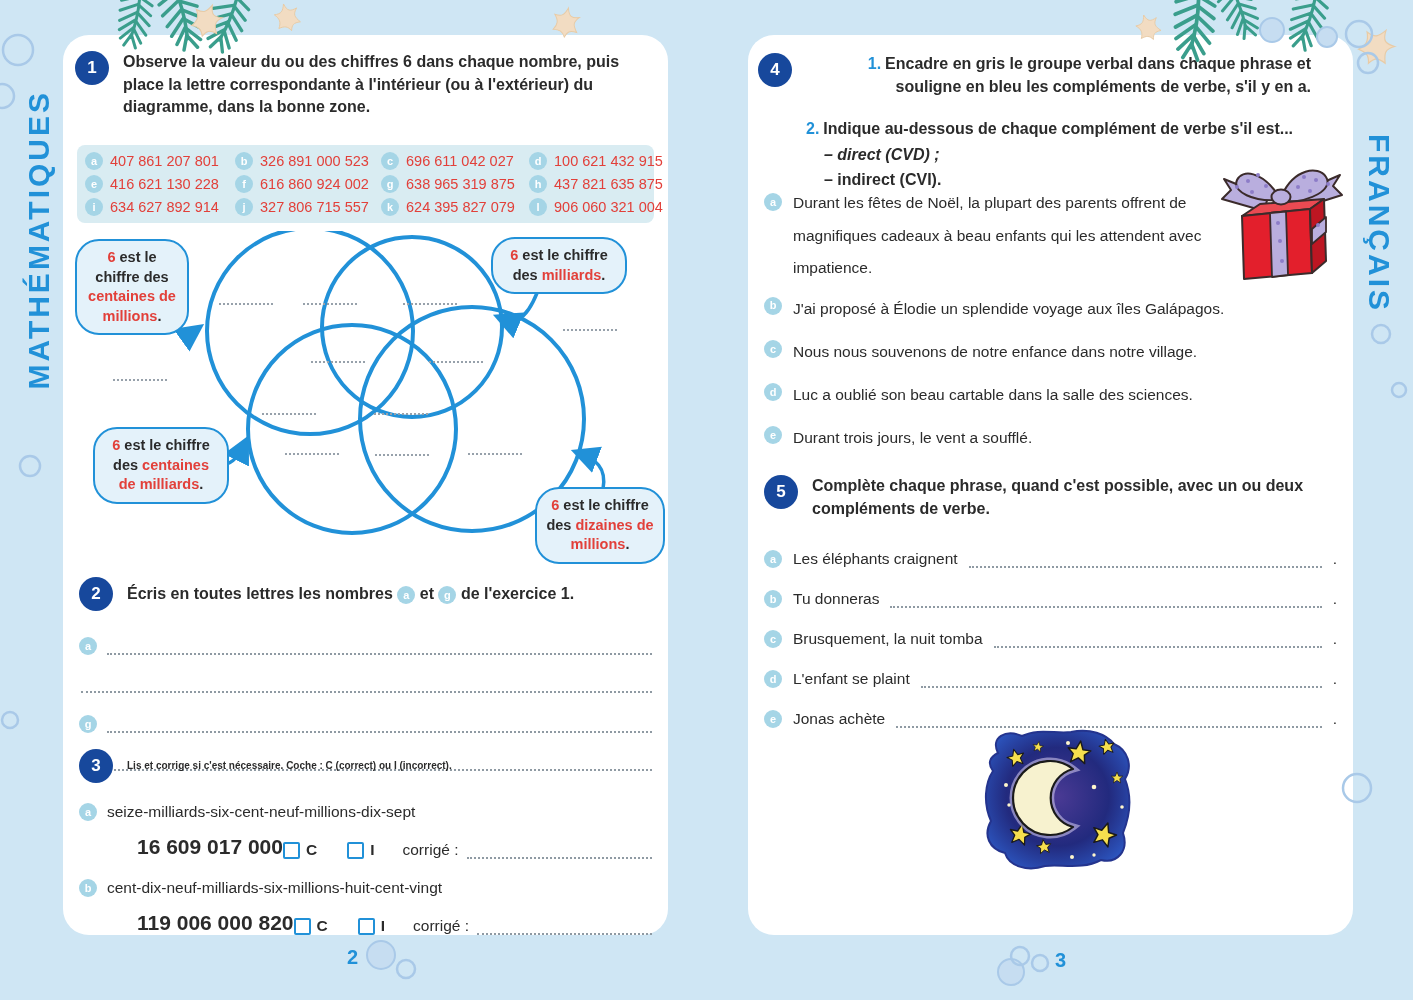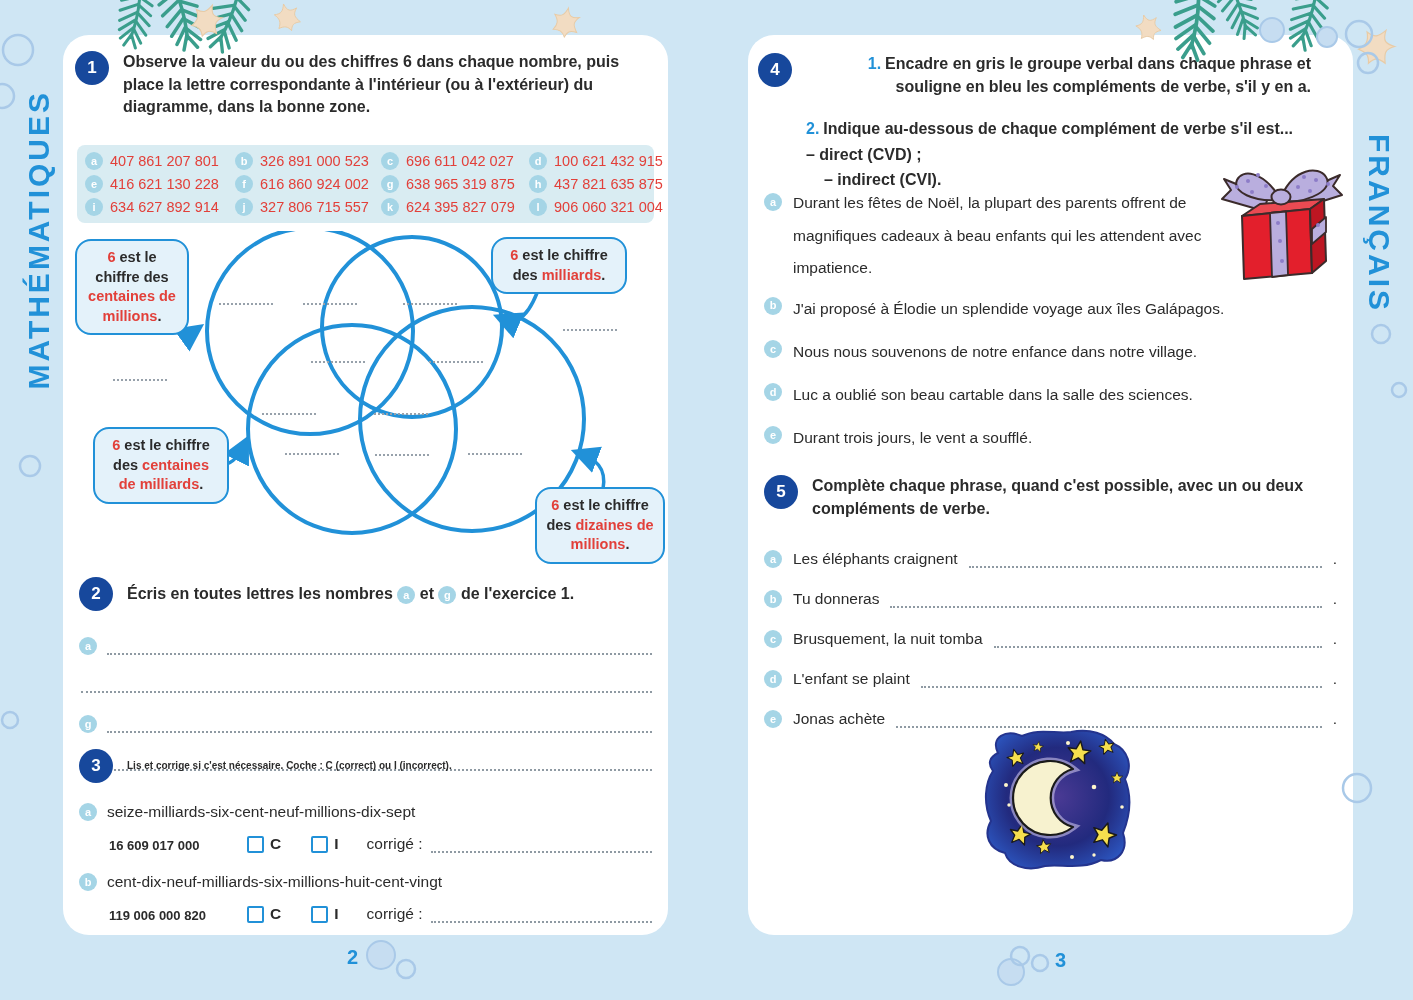--- a/index.html
+++ b/index.html
@@ -24,31 +24,31 @@
   .num-band{position:absolute;left:14px;top:110px;width:577px;height:78px;background:var(--band_bg);border-radius:8px;
     display:grid;grid-template-columns:150px 146px 148px 133px;align-content:center;row-gap:5px;padding:4px 8px;box-sizing:border-box;}
   .num-item{display:flex;align-items:center;gap:7px;}
   .red-num{color:var(--red);font-weight:400;font-size:14.5px;white-space:nowrap;}
   
   .diagram{position:absolute;left:0;top:196px;width:605px;height:348px;}
   .diagram svg{position:absolute;inset:0;}
   .vcircle{fill:none;stroke:var(--accent);stroke-width:4;}
   .varrow{fill:none;stroke:var(--accent);stroke-width:3.5;}
   .blank{position:absolute;width:54px;height:8px;border-bottom:2px dotted #97a1ab;}
-  .callout{position:absolute;background:var(--callout_bg);border:2.5px solid var(--accent);border-radius:16px;
+  .callout{position:absolute;background:var(--callout_bg);border:2.5px solid var(--accent);border-radius:24px;
     padding:7px 8px;font-weight:700;font-size:14.5px;line-height:1.35;text-align:center;color:var(--text);box-sizing:border-box;}
   .red{color:var(--red);}
   
   .block{position:absolute;left:0;width:605px;padding:0 16px;box-sizing:border-box;}
   .wline{display:flex;align-items:flex-end;gap:10px;}
   .dotline{flex:1;border-bottom:2px dotted var(--dots);height:12px;min-width:30px;}
   .fullline{border-bottom:2px dotted var(--dots);height:12px;margin-left:2px;}
   .words-row{display:flex;align-items:center;gap:10px;font-size:15.5px;color:var(--text);}
   .ans-row{display:flex;align-items:flex-end;gap:0;margin-left:30px;font-size:15.5px;}
-  .ans-num{font-weight:700;font-size:13px;min-width:138px;}
+  .ans-num{font-weight:700;font-size:21px;min-width:138px;margin-left:28px;}
   .checkbox{display:inline-block;width:13px;height:13px;border:2.5px solid var(--accent);border-radius:2px;background:#fff;margin-right:6px;}
   .cbl{font-weight:700;}
   .sentence{display:flex;gap:11px;font-size:15.5px;line-height:1.5;color:var(--text);}
   .steps{font-weight:700;font-size:16px;line-height:1.42;}
   .stepnum{color:var(--accent);margin-right:4px;font-weight:800;}
   .ex5row{display:flex;align-items:flex-end;gap:11px;font-size:15.5px;}
   .ex5row .txt{white-space:nowrap;}
   .pagenum{position:absolute;font-weight:800;font-size:20px;color:var(--accent);z-index:2;}
   .deco{position:absolute;inset:0;width:1413px;height:1000px;z-index:3;pointer-events:none;}
   .pine{stroke:var(--pine);stroke-width:3;stroke-linecap:round;fill:none;}
@@ -242,21 +242,21 @@
     </div>
   </section>
 
   <section class="card right">
 
     <div class="ex-header" style="left:10px;top:18px;right:14px;">
       <span class="num-badge">4</span>
       <div class="steps">
         <div style="max-width:505px;text-align:right;"><span class="stepnum">1.</span><span>Encadre en gris le groupe verbal dans chaque phrase et souligne en bleu les compléments de verbe, s'il y en a.</span></div>
         <div style="max-width:505px;margin-top:20px;"><span class="stepnum">2.</span><span>Indique au-dessous de chaque complément de verbe s'il est...</span></div>
-        <div style="margin-top:3px;">– direct (CVD) ;</div>
+        <div style="margin-left:18px;margin-top:3px;font-style:italic;">– direct (CVD) ;</div>
         <div style="margin-left:18px;margin-top:2px;">– indirect (CVI).</div>
       </div>
     </div>
 
     <svg class="gift" style="left:458px;top:118px;" width="152" height="136" viewBox="0 0 152 136">
       <g stroke="#3b2b2b" stroke-width="2" stroke-linejoin="round">
         <path d="M62,44 L18,26 L25,37 L16,46 L58,58 Z" fill="#b9aede"></path>
         <path d="M88,42 L134,22 L127,33 L136,42 L92,56 Z" fill="#b9aede"></path>
         <path d="M36,63 L104,56 L118,46 L54,51 Z" fill="#ea4a52"></path>
         <path d="M36,63 L104,56 L106,120 L38,126 Z" fill="#e31f2c"></path>

